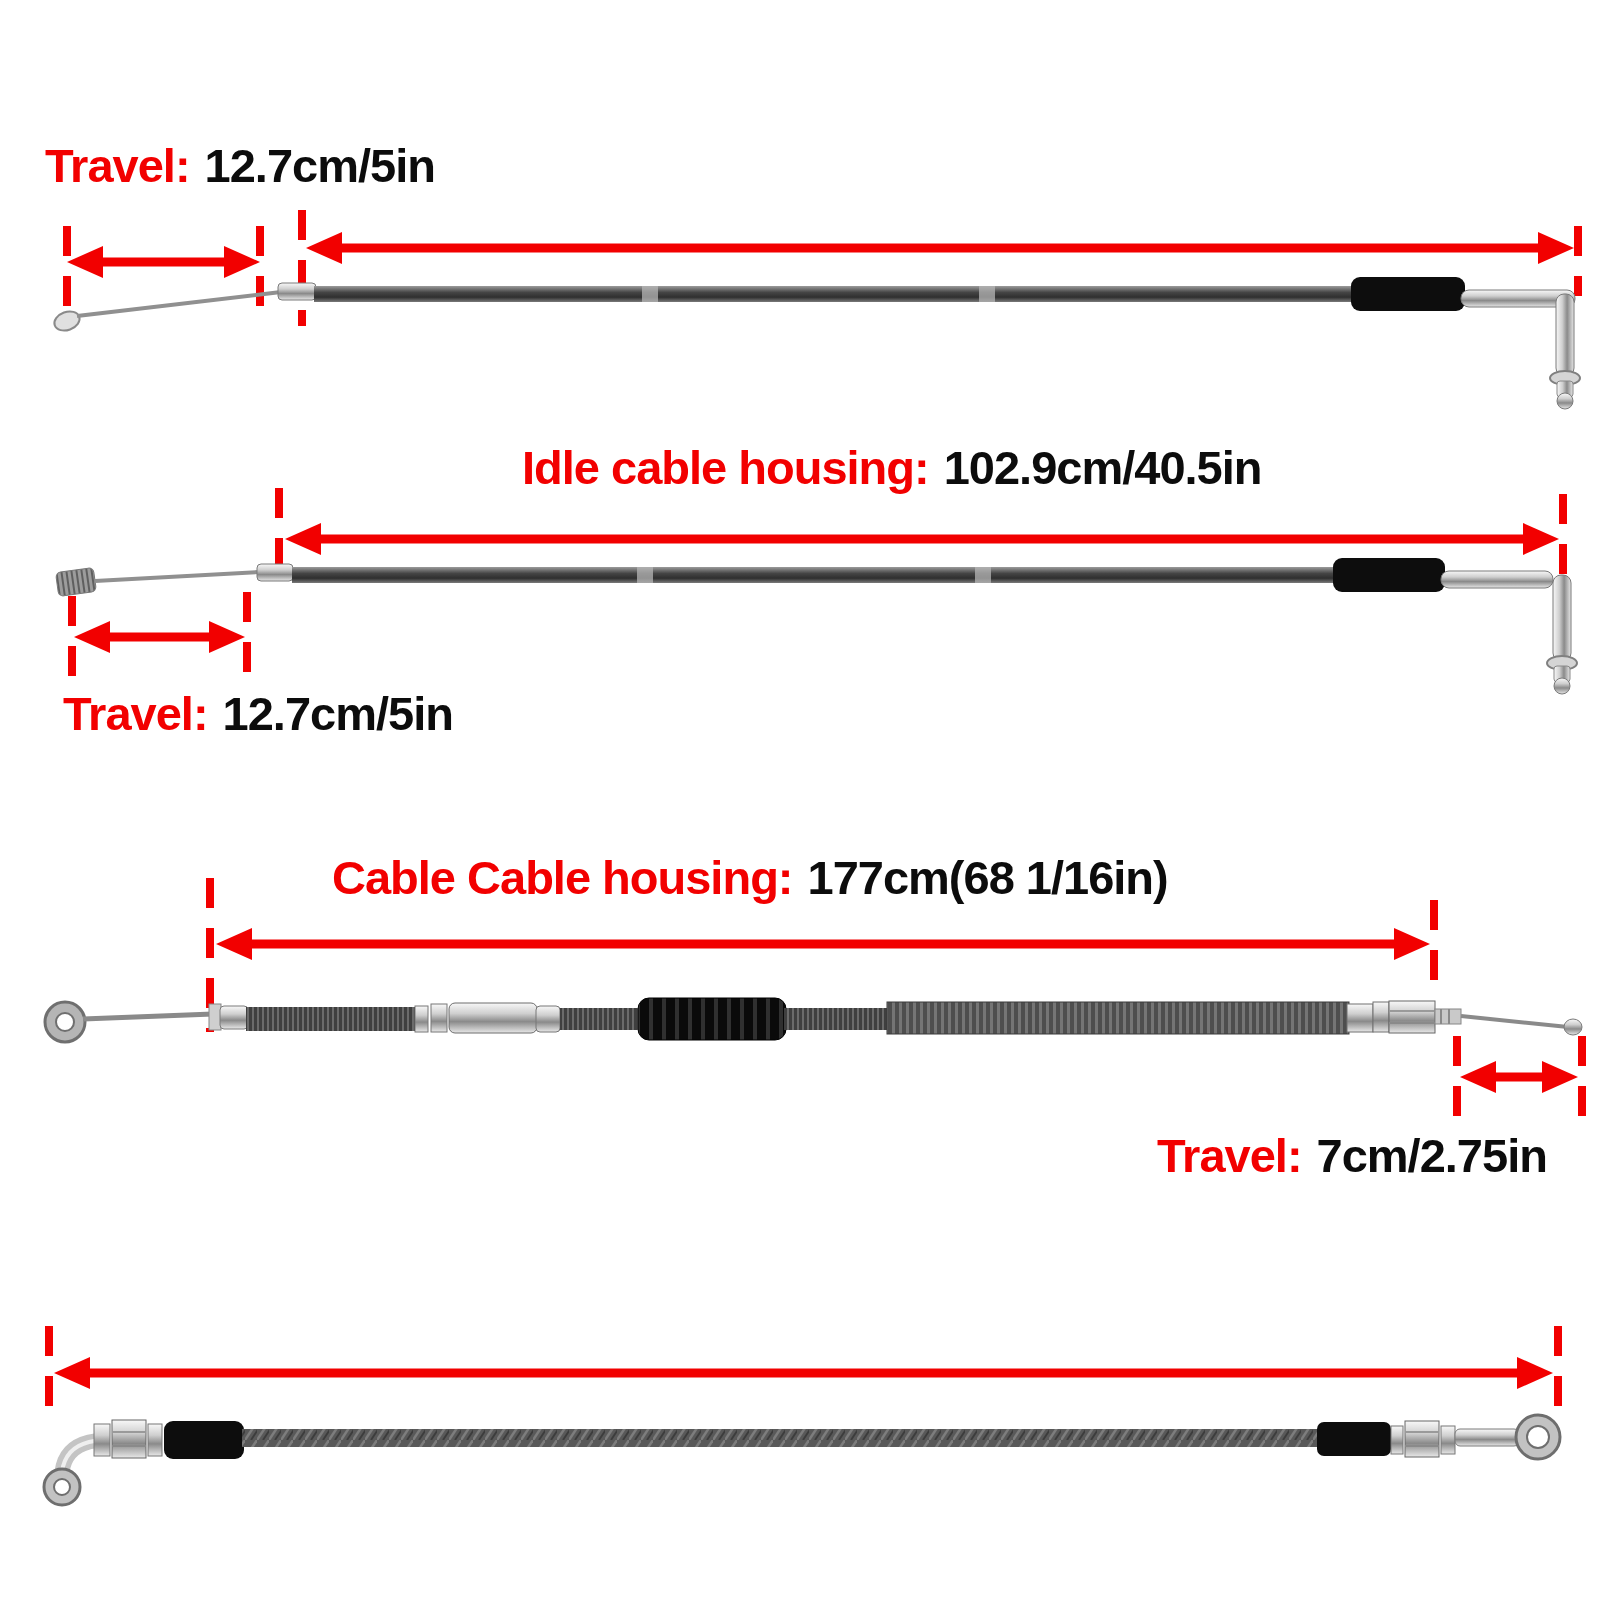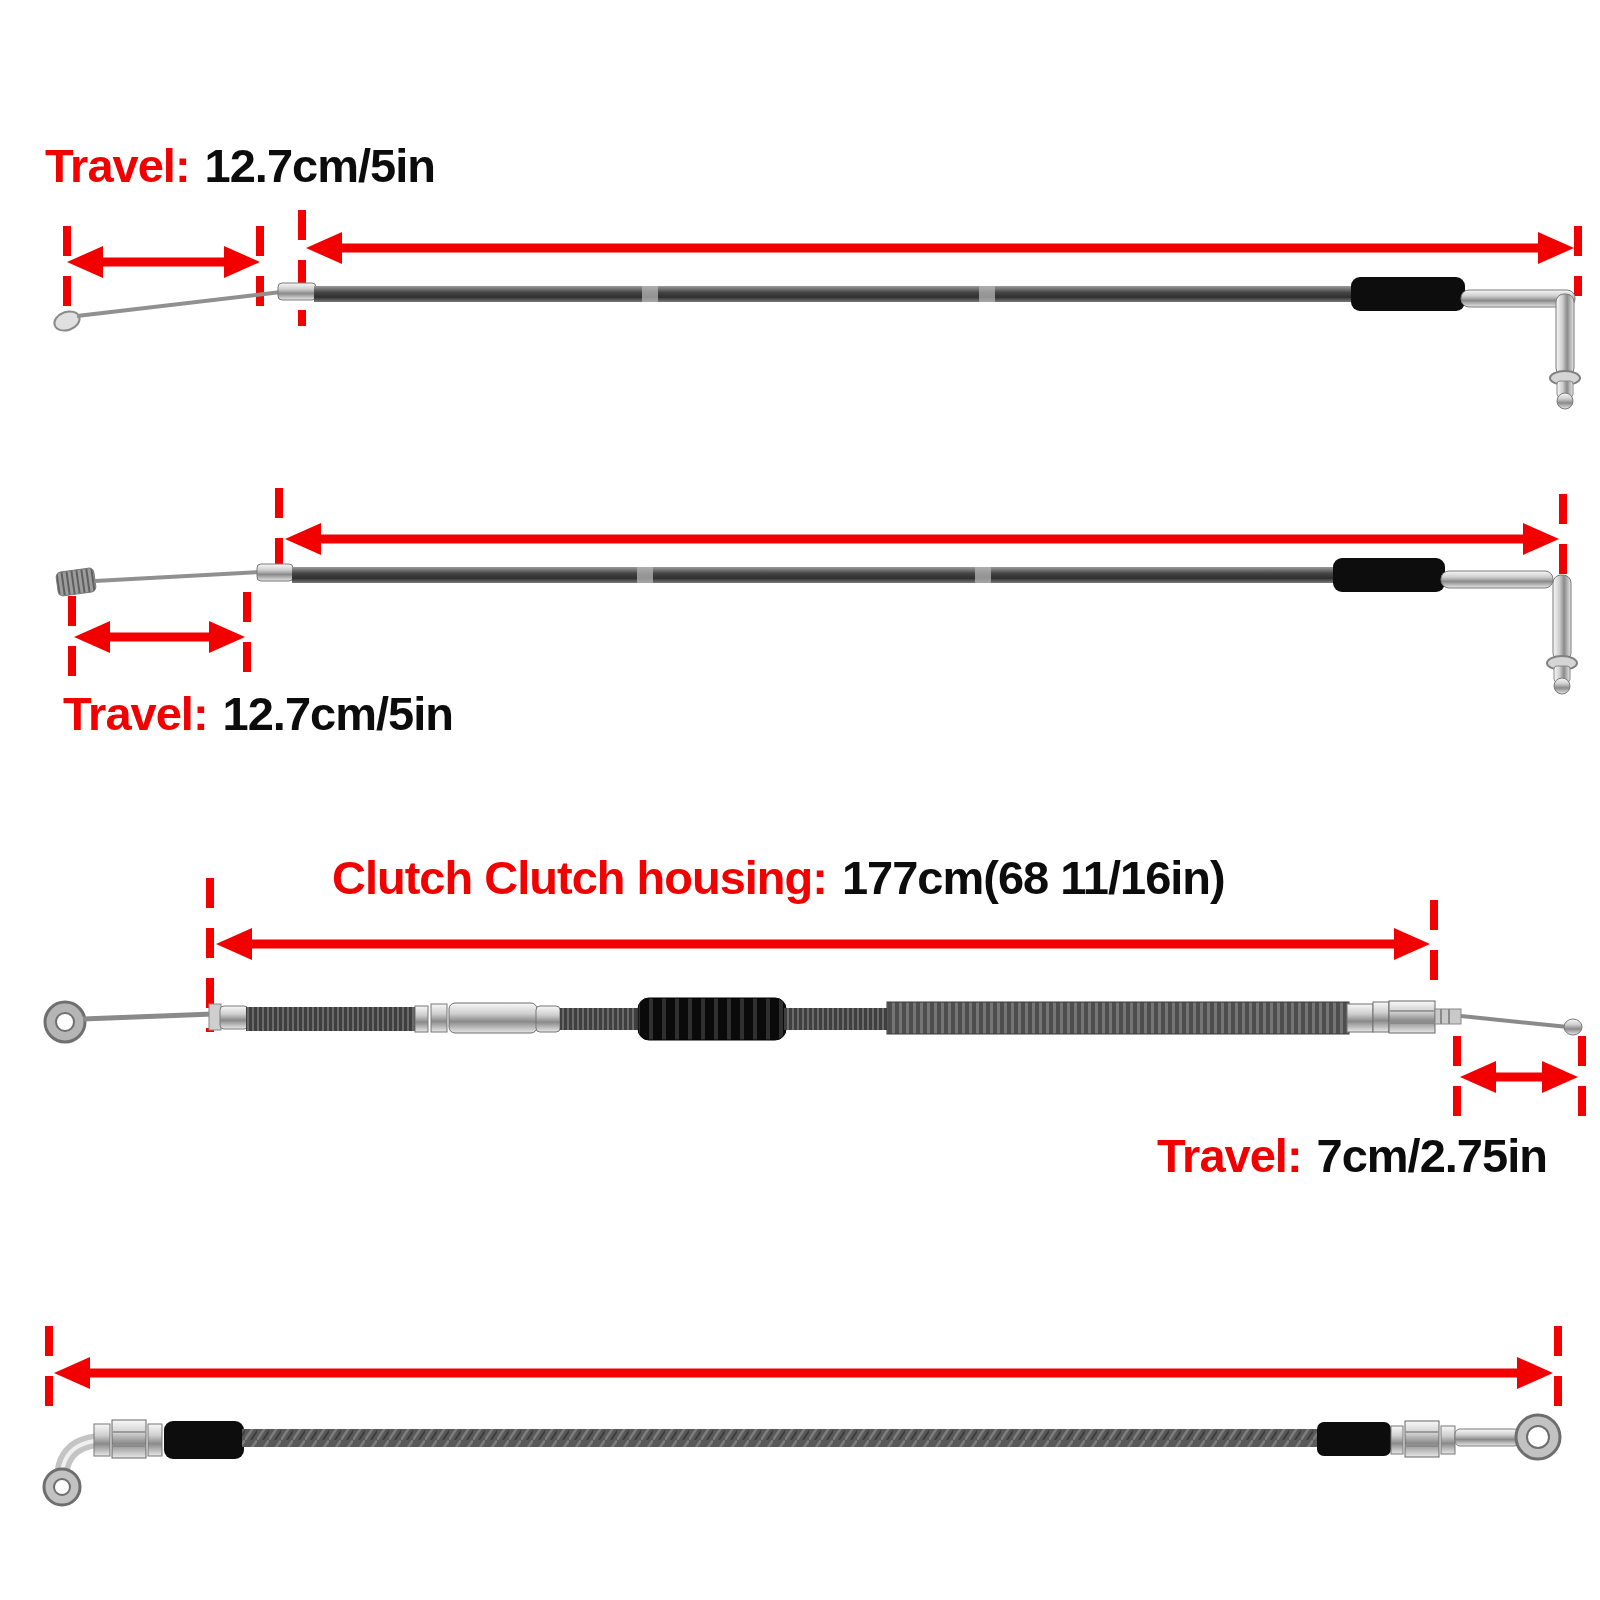--- a/index.html
+++ b/index.html
@@ -187,25 +187,28 @@
     <rect x="1438" y="1429" width="64" height="17" rx="5" fill="url(#gV)" stroke="#7a7a7a"></rect>
     <circle cx="1521" cy="1437" r="22" fill="#c2c2c2" stroke="#6e6e6e" stroke-width="3"></circle>
     <circle cx="1521" cy="1437" r="11" fill="#ffffff" stroke="#6e6e6e" stroke-width="2"></circle>
   </g>
 </svg>
 
 <div class="label" style="left:28px;top:140px">
   <span class="lab">Travel:</span><span class="val">12.7cm/5in</span>
 </div>
 
+<div class="label" style="left:505px;top:442px">
+  <span class="lab">Idle cable housing:</span><span class="val">102.9cm/40.5in</span>
+</div>
 <div class="label" style="left:46px;top:688px">
   <span class="lab">Travel:</span><span class="val">12.7cm/5in</span>
 </div>
 
 <div class="label" style="left:315px;top:852px">
-  <span class="lab">Clutch Clutch housing:</span><span class="val">177cm(68 11/16in)</span>
+  <span class="lab">Cable Cable housing:</span><span class="val">177cm(68 1/16in)</span>
 </div>
 <div class="label" style="left:1140px;top:1130px">
   <span class="lab">Travel:</span><span class="val">7cm/2.75in</span>
 </div>
 
 
 </div>
 
 </body></html>

